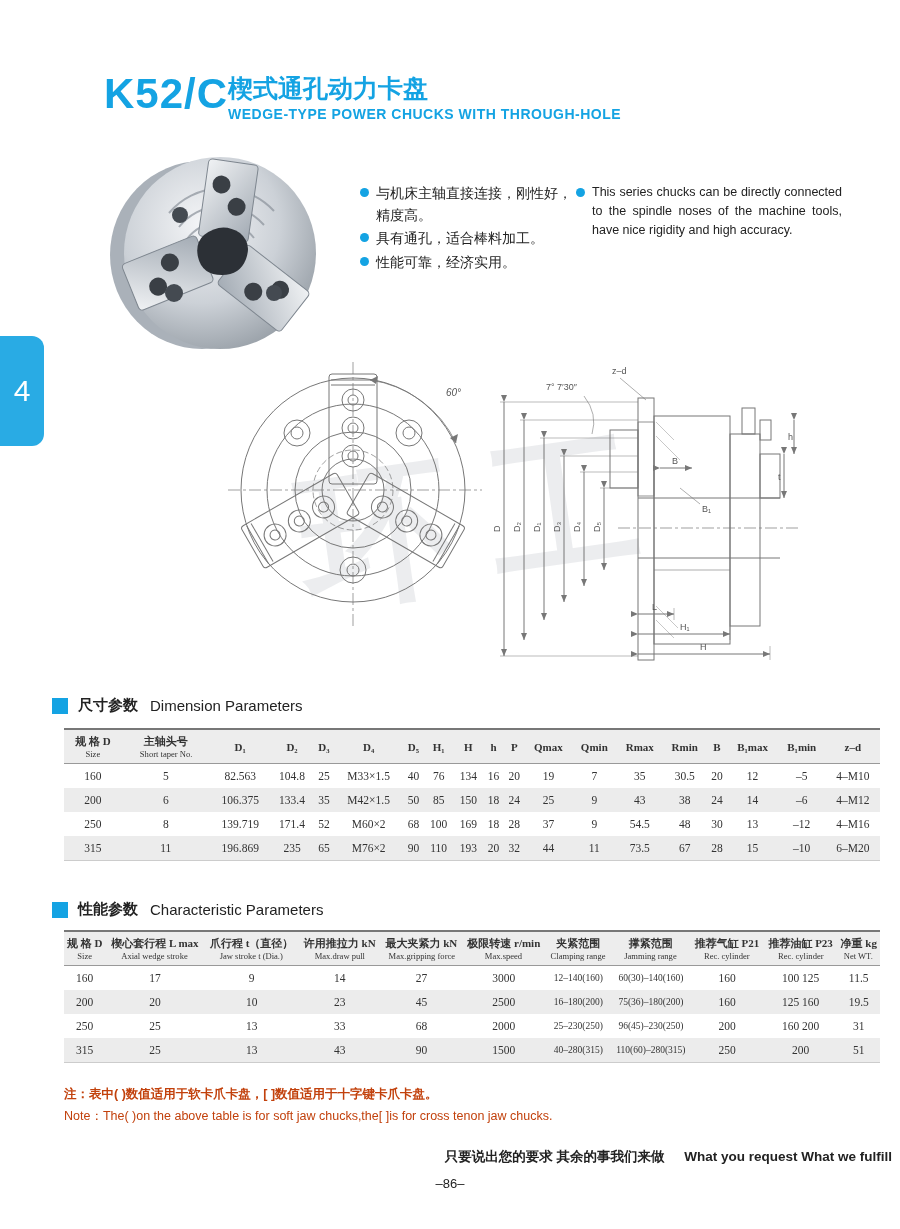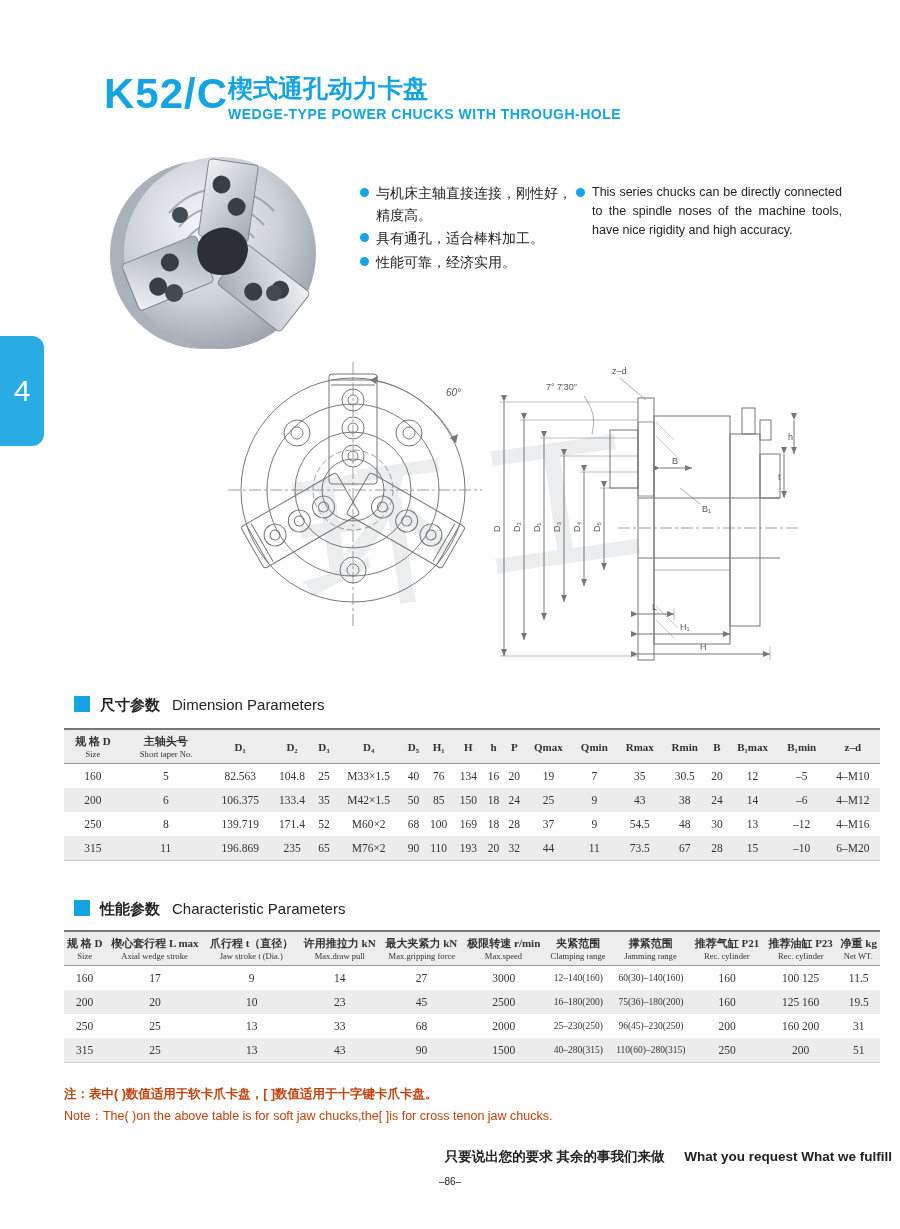--- a/index.html
+++ b/index.html
@@ -24,21 +24,21 @@
   .dot { flex:0 0 9px; width:9px; height:9px; border-radius:50%; background:#14a3e3; margin:5px 7px 0 0; }
 
   
   .photo { position:absolute; left:84px; top:143px; }
   .front-view { position:absolute; left:220px; top:360px; }
   .section-view { position:absolute; left:488px; top:356px; }
   .watermark { position:absolute; left:300px; top:420px; color:rgba(120,130,140,0.14); font-size:150px; font-weight:bold;
                transform:rotate(-8deg); letter-spacing:40px; pointer-events:none; white-space:nowrap; }
 
   
-  .sec-head { position:absolute; left:74px; display:flex; }
+  .sec-head { position:absolute; left:52px; display:flex; align-items:center; }
   .sec-sq { width:16px; height:16px; background:#14a3e3; margin-right:10px; }
   .sec-cn { font-size:15px; font-weight:bold; color:#222; margin-right:12px; }
   .sec-en { font-size:15px; color:#222; }
   #sec1 { top:696px; } #sec2 { top:900px; }
 
   
   .tbl-wrap { position:absolute; left:64px; width:816px;font-family:Liberation Serif, serif; }
   #dim-wrap { top:728px; } #char-wrap { top:930px; }
   table { border-collapse:collapse; width:100%; text-align:center; color:#333; border-bottom:1px solid #ccc; }
   thead th { background:#ededed; border-top:2px solid #777; border-bottom:1px solid #999;
@@ -47,21 +47,21 @@
   tbody td { font-size:11.5px; padding:6px 1px; white-space:nowrap; }
   #char-table tbody td:nth-child(7), #char-table tbody td:nth-child(8) { font-size:9.5px; }
   tr.stripe { background:#ececec; }
 
   
   .note { position:absolute; left:64px; font-size:12.5px; color:#c2410c; }
   #note-cn { top:1086px; font-weight:bold; }
   #note-en { top:1108px; }
   .slogan { position:absolute; top:1148px; left:0; width:100%; text-align:right; font-size:13.5px; font-weight:bold; color:#222; }
   .slogan span { margin:0 8px; }
-  .pageno { position:absolute; top:1176px; left:0; width:100%; text-align:center; font-size:10px; color:#222; }
+  .pageno { position:absolute; top:1176px; left:0; width:100%; text-align:center; font-size:13px; color:#222; }
 
   svg text { font-family:"Liberation Sans", sans-serif; fill:#555; }
 </style>
 </head>
 <body>
 
 <div class="page">
 
   <div class="model">K52/C</div>
   <div class="title-cn">楔式通孔动力卡盘</div>

